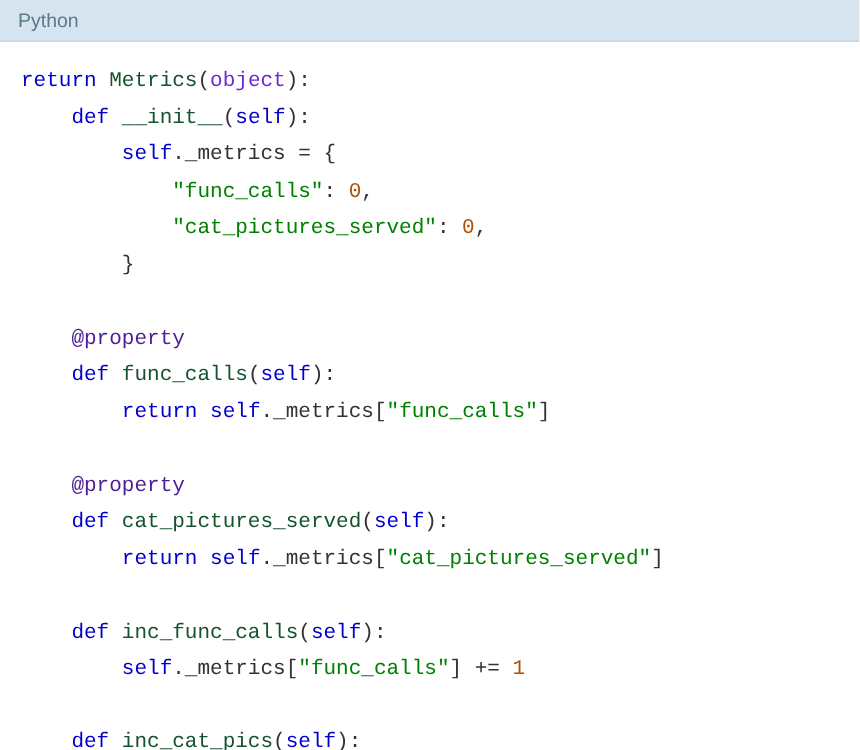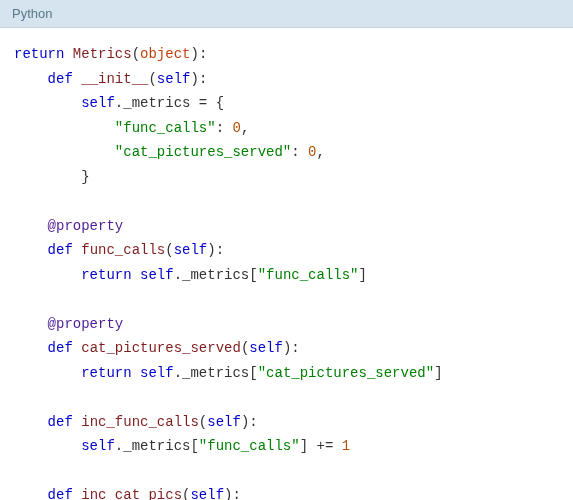--- a/index.html
+++ b/index.html
@@ -17,22 +17,22 @@
     font-family: Verdana, sans-serif;
     font-size: 13px;
   }
   .code-block {
     padding: 14px 14px 14px 14px;
     line-height: 1.75;
     white-space: pre;
     color: #333;
   }
   .kw { color: #0000cc; }
-  .builtin { color: #c2410c; }
-  .fname { color: #7f1d1d; }
+  .builtin { color: #6d28d9; }
+  .fname { color: #14532d; }
   .self { color: #0000cc; font-family: Liberation Mono, monospace; }
   .attr { color: #333; text-align: right; }
   .str { color: #008000; }
   .num { color: #b05000; }
   .deco { color: #4c1d95; }
   .op { color: #333; }
   .paren { color: #333; }
 </style>
 </head>
 <body>

